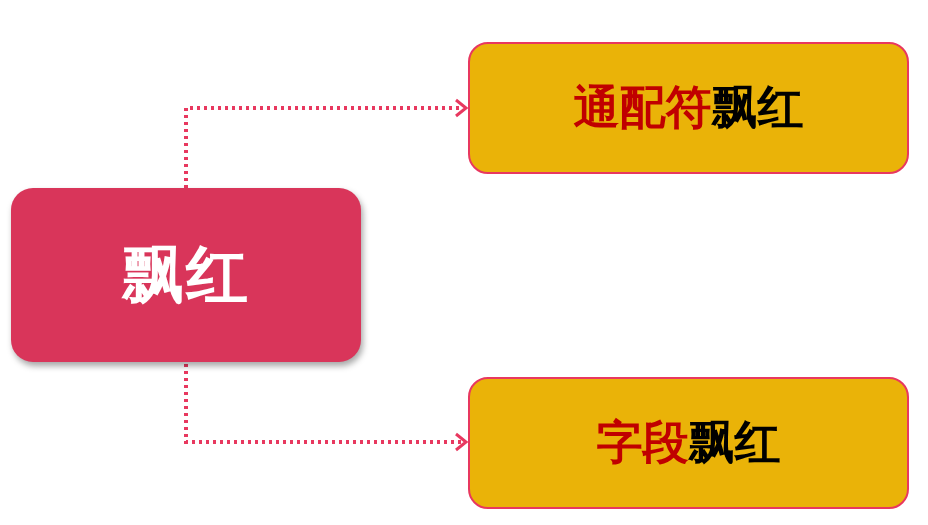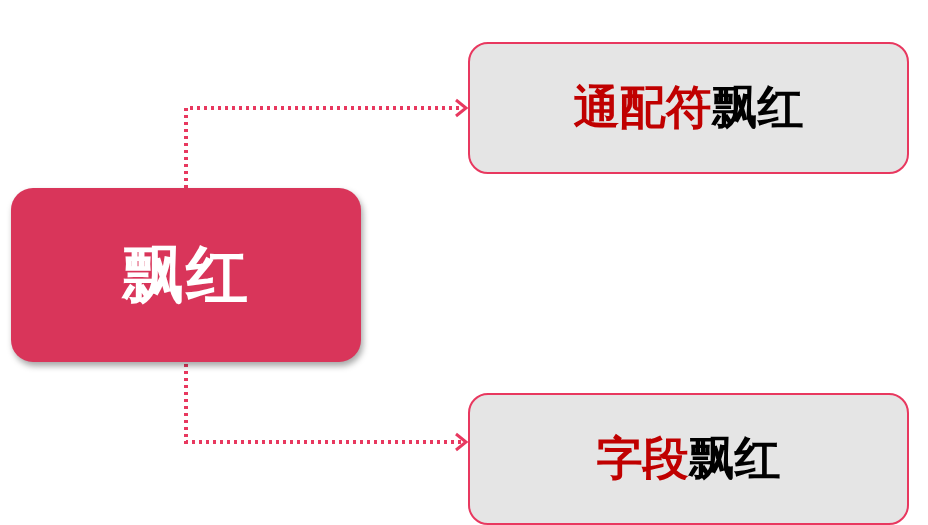--- a/index.html
+++ b/index.html
@@ -7,25 +7,25 @@
          font-family:"DejaVu Sans", "Liberation Sans", sans-serif; }
   .main-box {
     position:absolute; left:11px; top:188px; width:350px; height:174px;
     background:#d9355a; border-radius:22px;
     box-shadow: 2px 4px 6px rgba(0,0,0,0.35);
     display:flex; align-items:center; justify-content:center;
   }
   .main-label { color:#ffffff; font-size:62px; font-weight:bold; letter-spacing:2px; }
   .target-box {
     position:absolute; left:468px; width:437px; height:128px;
-    border:2px solid #e8385f; border-radius:20px; background:#e5e5e5;
+    border:2px solid #e8385f; border-radius:20px; background:#eab308;
     display:flex; align-items:center; justify-content:center;
   }
   .target-top { top:42px; }
-  .target-bottom { top:393px; }
+  .target-bottom { top:377px; }
   .target-label { font-size:46px; font-weight:bold; }
   .hl { color:#c00000; }
   .plain { color:#000000; }
   svg.connectors { position:absolute; left:0; top:0; width:928px; height:525px; pointer-events:none; }
 </style>
 </head>
 <body>
 
 <svg class="connectors" viewBox="0 0 928 525">
   <g stroke="#e8385f" stroke-width="4" fill="none" stroke-dasharray="3 4">

